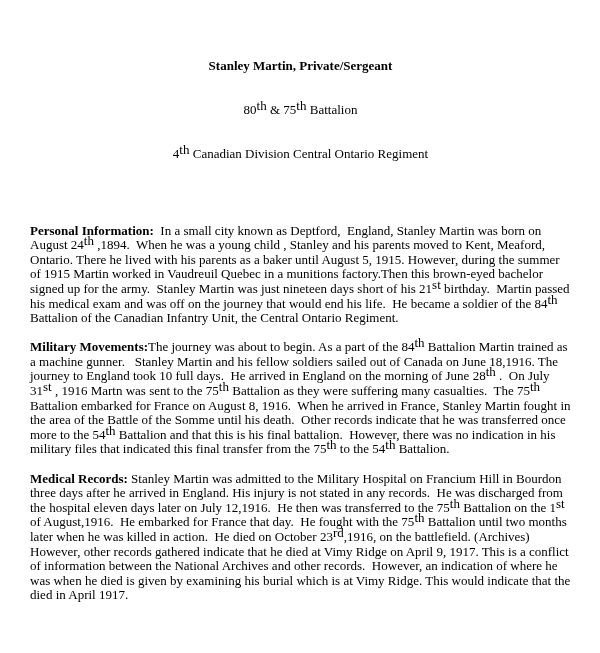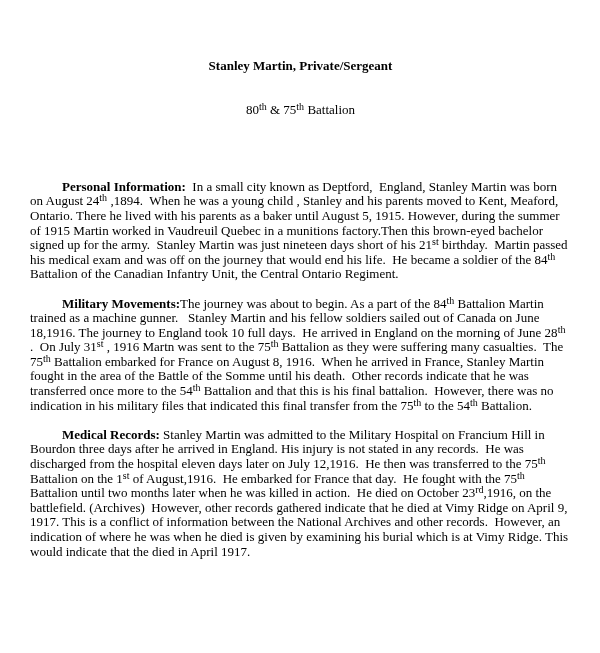--- a/index.html
+++ b/index.html
@@ -19,38 +19,39 @@
     text-align: center;
     white-space: pre-wrap;
     margin-bottom: 33px;
   }
   .doc-title { font-weight: bold; }
   .doc-sub { font-weight: normal; }
   .section {
     margin: 0 0 14.6px 0;
     white-space: pre-wrap;
   }
-  .section-heading { font-weight: bold; margin-left: 32px; }
+  .section-heading { font-weight: bold; }
   sup {
-    font-size: 10px;
+    font-size: 13px;
     line-height: 0;
     vertical-align: baseline;
     position: relative;
     top: -4px;
     margin-top: 28px;
   }
 </style>
 </head>
 <body>
 
 <div class="page">
 
   <div class="doc-header">
     <div class="doc-title">Stanley Martin, Private/Sergeant</div>
     <div class="doc-sub">80<sup>th</sup> &amp; 75<sup>th</sup> Battalion</div>
+    <div class="doc-sub">4<sup>th</sup> Canadian Division Central Ontario Regiment</div>
   </div>
 
   <p class="section"><b class="section-heading">Personal Information:</b><span>  In a small city known as Deptford,  England, Stanley Martin was born on August 24<sup>th</sup> ,1894.  When he was a young child , Stanley and his parents moved to Kent, Meaford, Ontario. There he lived with his parents as a baker until August 5, 1915. However, during the summer of 1915 Martin worked in Vaudreuil Quebec in a munitions factory.Then this brown-eyed bachelor signed up for the army.  Stanley Martin was just nineteen days short of his 21<sup>st</sup> birthday.  Martin passed his medical exam and was off on the journey that would end his life.  He became a soldier of the 84<sup>th</sup> Battalion of the Canadian Infantry Unit, the Central Ontario Regiment.</span></p>
 
   <p class="section"><b class="section-heading">Military Movements:</b><span>The journey was about to begin. As a part of the 84<sup>th</sup> Battalion Martin trained as a machine gunner.   Stanley Martin and his fellow soldiers sailed out of Canada on June 18,1916. The journey to England took 10 full days.  He arrived in England on the morning of June 28<sup>th</sup> .  On July 31<sup>st</sup> , 1916 Martn was sent to the 75<sup>th</sup> Battalion as they were suffering many casualties.  The 75<sup>th</sup> Battalion embarked for France on August 8, 1916.  When he arrived in France, Stanley Martin fought in the area of the Battle of the Somme until his death.  Other records indicate that he was transferred once more to the 54<sup>th</sup> Battalion and that this is his final battalion.  However, there was no indication in his military files that indicated this final transfer from the 75<sup>th</sup> to the 54<sup>th</sup> Battalion.</span></p>
 
   <p class="section"><b class="section-heading">Medical Records:</b><span> Stanley Martin was admitted to the Military Hospital on Francium Hill in Bourdon three days after he arrived in England. His injury is not stated in any records.  He was discharged from the hospital eleven days later on July 12,1916.  He then was transferred to the 75<sup>th</sup> Battalion on the 1<sup>st</sup> of August,1916.  He embarked for France that day.  He fought with the 75<sup>th</sup> Battalion until two months later when he was killed in action.  He died on October 23<sup>rd</sup>,1916, on the battlefield. (Archives)  However, other records gathered indicate that he died at Vimy Ridge on April 9, 1917. This is a conflict of information between the National Archives and other records.  However, an indication of where he was when he died is given by examining his burial which is at Vimy Ridge. This would indicate that the died in April 1917.</span></p>
 
 </div>
 

